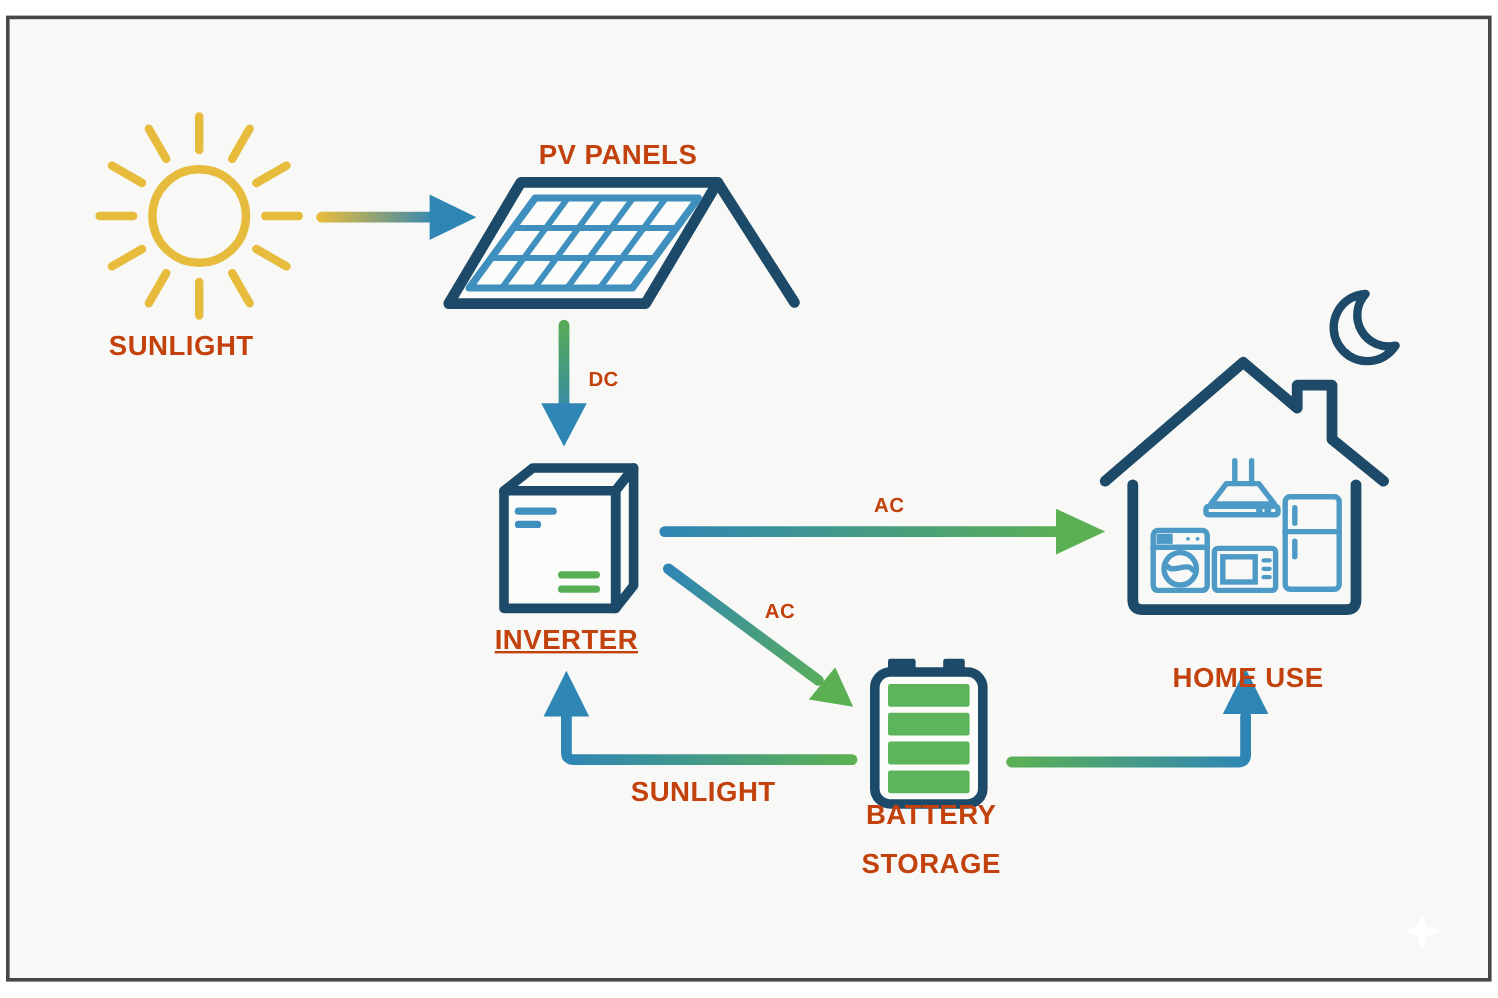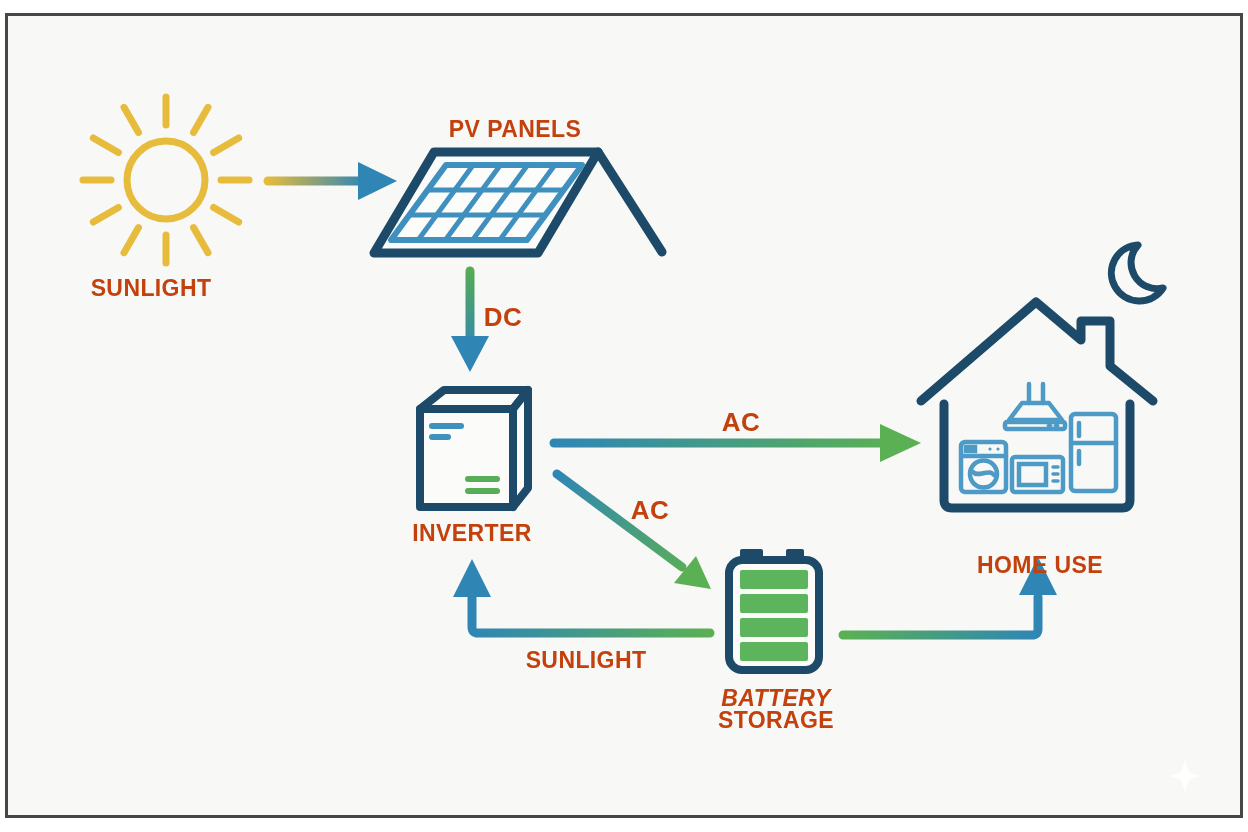--- a/index.html
+++ b/index.html
@@ -14,21 +14,21 @@
   .lbl{
     position:absolute;
     transform:translate(-50%,-50%);
     font-weight:700;
     font-size:23px;
     letter-spacing:0.4px;
     color:#c2410c;
     white-space:nowrap;
     user-select:none;
   }
-  .lbl.small{font-size:26px;}
+  .lbl.small{font-size:17px;}
 </style>
 </head>
 <body>
 
 <div class="stage">
 
   <svg width="1248" height="832" viewBox="0 0 1248 832">
     <defs>
       <linearGradient id="gSunPanel" gradientUnits="userSpaceOnUse" x1="266" y1="181" x2="365" y2="181">
         <stop offset="0" stop-color="#e7bc3c"></stop>
@@ -184,20 +184,20 @@
         </g>
       </g>
     </g>
 
     <path d="M 1185,761 L 1189,772 L 1200,776 L 1189,780 L 1185,791 L 1181,780 L 1170,776 L 1181,772 Z" fill="#ffffff"></path>
   </svg>
 
   <div class="lbl" style="left:151px;top:288px;">SUNLIGHT</div>
   <div class="lbl" style="left:515px;top:129px;">PV PANELS</div>
   <div class="lbl small" style="left:503px;top:317px;">DC</div>
-  <div class="lbl" style="left:472px;top:533px;">INVERTER</div>
+  <div class="lbl" style="left:472px;top:533px;text-decoration:underline;">INVERTER</div>
   <div class="lbl small" style="left:741px;top:422px;">AC</div>
   <div class="lbl small" style="left:650px;top:510px;">AC</div>
-  <div class="lbl" style="left:776px;top:698px;font-style:italic;">BATTERY</div>
+  <div class="lbl" style="left:776px;top:679px;">BATTERY</div>
   <div class="lbl" style="left:776px;top:720px;text-align:right;">STORAGE</div>
   <div class="lbl" style="left:586px;top:660px;">SUNLIGHT</div>
   <div class="lbl" style="left:1040px;top:533px;margin-top:32px;">HOME USE</div>
 </div>
 
 </body></html>

